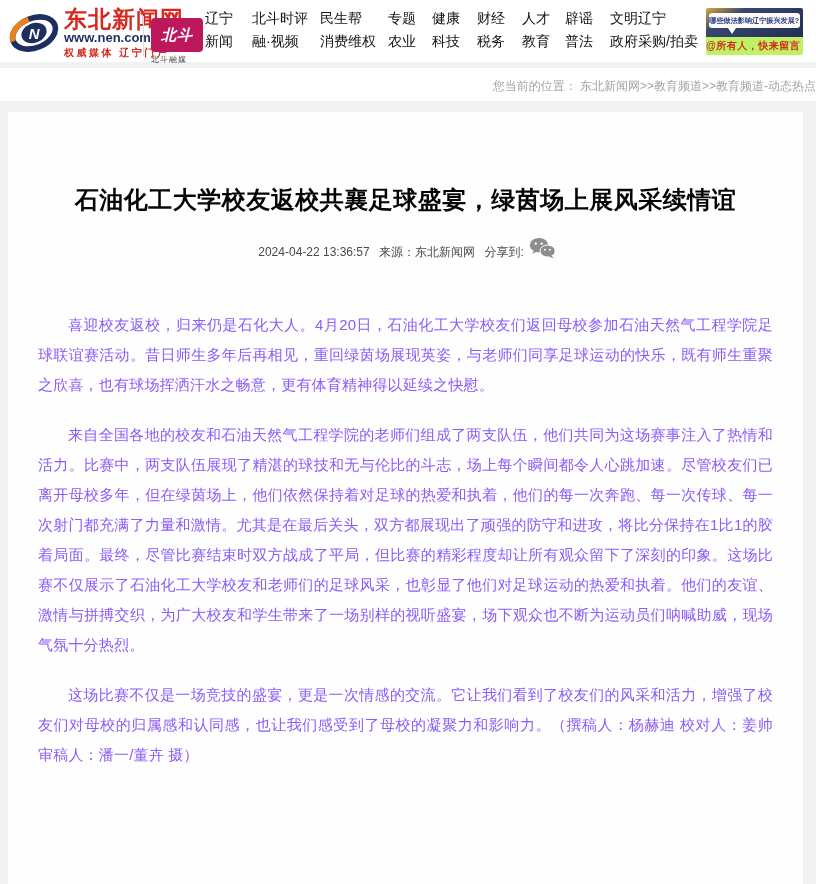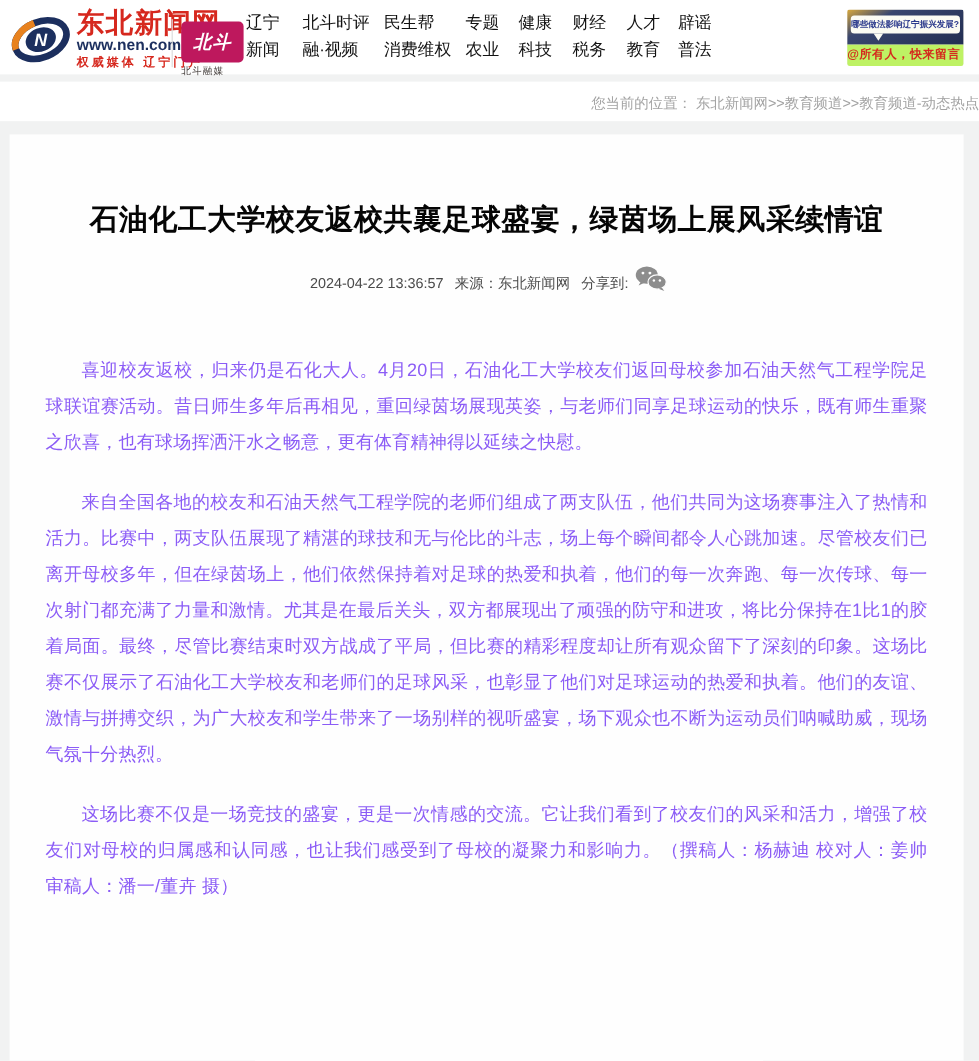--- a/index.html
+++ b/index.html
@@ -56,21 +56,21 @@
     height:18px; background:#bef264; text-align:center;
     font-size:10px; font-weight:bold; color:#d42a1e; line-height:18px; letter-spacing:.5px; white-space:nowrap;
   }
   
   .crumbbar { position:absolute; left:0; top:68px; width:816px; height:33px; background:#fff; }
   .crumb { padding:10px 0 0 8px; font-size:12px; color:#a3a3a3;text-align:right; }
   
   .card { position:absolute; left:8px; top:112px; width:795px; height:772px; background:#fefefe; }
   .card-inner { padding:0 30px; }
   .article-title {
-    margin-top:56px; text-align:center; font-size:24px; font-weight:bold; color:#050505;
+    margin-top:72px; text-align:center; font-size:24px; font-weight:bold; color:#050505;
     letter-spacing:.5px; line-height:32px;
   }
   .meta { margin-top:26px; text-align:center; font-size:12px; color:#4a4a4a; }
   .meta span { margin:0 3px; }
   .wechat { width:27px; height:22px; vertical-align:middle; position:relative; top:-5px; margin-left:2px; cursor:pointer; }
   .body-text { margin-top:46px; }
   .body-text p {
     font-size:15px; line-height:30px; color:#8b5cf6; text-indent:2em;
     margin-bottom:20px; letter-spacing:.2px; text-align:justify;
   }
@@ -128,20 +128,24 @@
       <a class="nav-link">税务</a>
     </div>
     <div class="nav-col" style="left:522px">
       <a class="nav-link">人才</a>
       <a class="nav-link">教育</a>
     </div>
     <div class="nav-col" style="left:565px">
       <a class="nav-link">辟谣</a>
       <a class="nav-link">普法</a>
     </div>
+    <div class="nav-col" style="left:610px">
+      <a class="nav-link">文明辽宁</a>
+      <a class="nav-link">政府采购/拍卖</a>
+    </div>
   </nav>
 
   <div class="banner">
     <div class="banner-top">
       <div class="banner-bubble">
         <span>哪些做法影响辽宁振兴发展?</span>
       </div>
       <div class="banner-tail"></div>
     </div>
     <div class="banner-bottom">@所有人，快来留言！</div>

